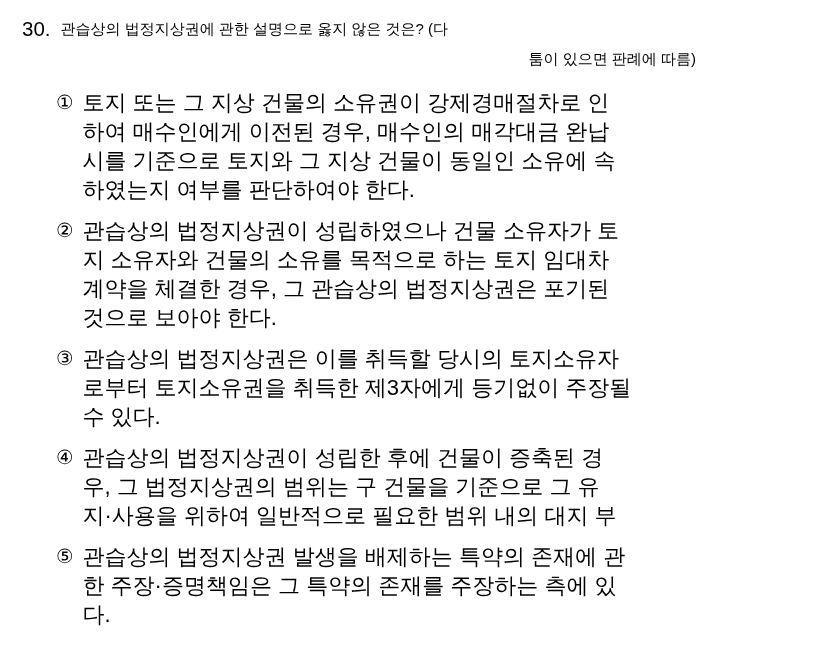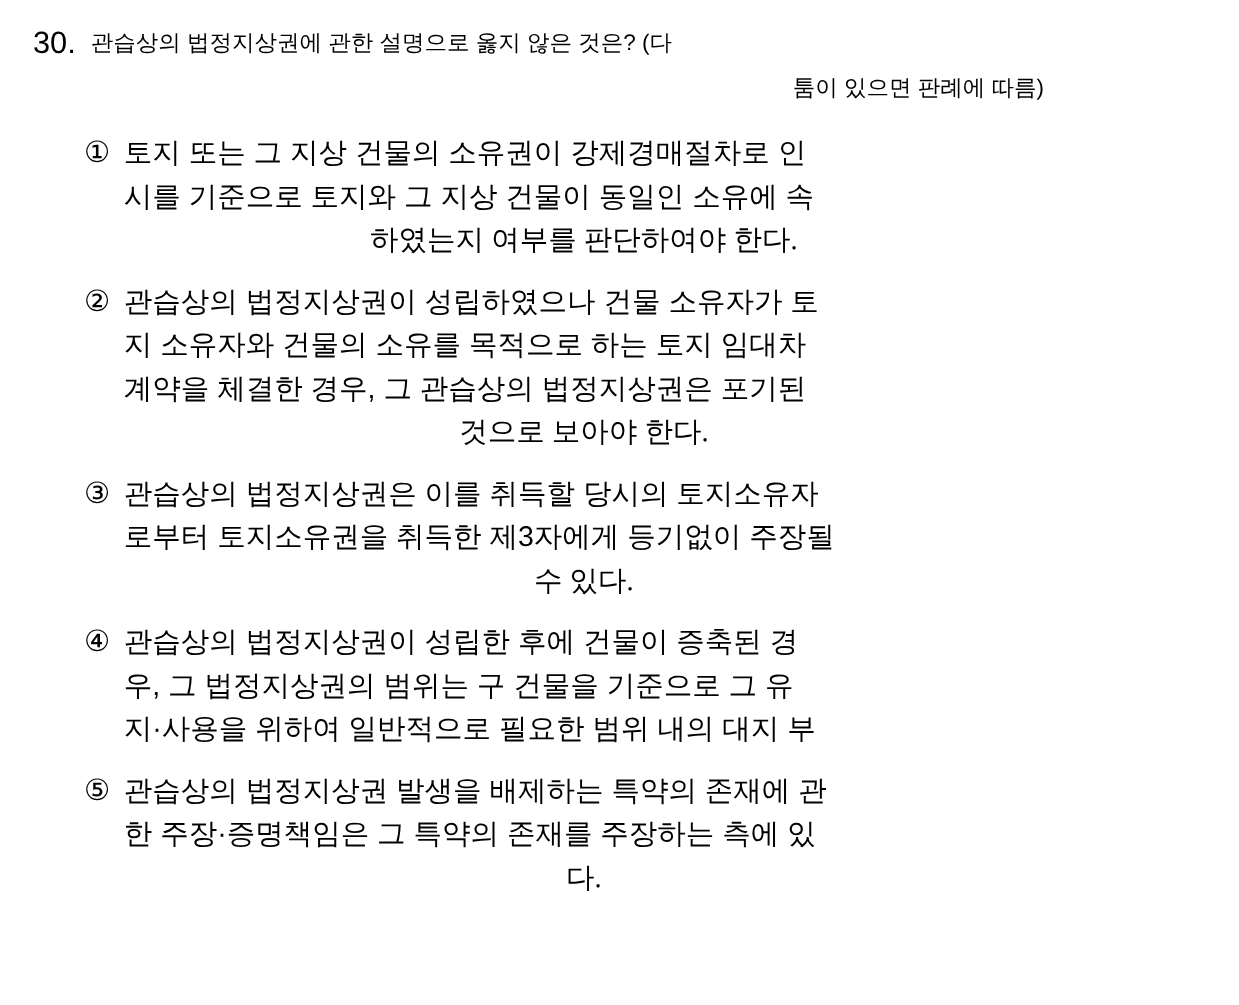--- a/index.html
+++ b/index.html
@@ -62,34 +62,33 @@
   }
   .choice-marker {
     flex: 0 0 auto;
     font-size: 19.5px;
     line-height: 29px;
     padding-right: 9px;
     white-space: nowrap;
   }
   .choice-body {
     flex: 1 1 auto;
-    font-size: 19px;
+    font-size: 22px;
     line-height: 29px;
   }
   .choice-body .just {
     display: block;
     text-align: justify;
     text-justify: inter-character;
     word-break: keep-all;
   }
   .choice-body .last-line {
     display: block;
-    text-align: center;
+    text-align: left;
     word-break: keep-all;
-    font-family: Liberation Serif, serif;
   }
 </style>
 </head>
 <body>
 
 <div class="page">
 
   <div class="question">
     <div class="q-number">30.</div>
     <div class="q-text">
@@ -97,20 +96,21 @@
       <span class="last-line">툼이 있으면 판례에 따름)</span>
     </div>
   </div>
 
   <div class="choices">
 
     <div class="choice">
       <div class="choice-marker">①</div>
       <div class="choice-body">
         <span class="just">토지 또는 그 지상 건물의 소유권이 강제경매절차로 인</span>
+        <span class="just">하여 매수인에게 이전된 경우, 매수인의 매각대금 완납</span>
         <span class="just">시를 기준으로 토지와 그 지상 건물이 동일인 소유에 속</span>
         <span class="last-line">하였는지 여부를 판단하여야 한다.</span>
       </div>
     </div>
 
     <div class="choice">
       <div class="choice-marker">②</div>
       <div class="choice-body">
         <span class="just">관습상의 법정지상권이 성립하였으나 건물 소유자가 토</span>
         <span class="just">지 소유자와 건물의 소유를 목적으로 하는 토지 임대차</span>

